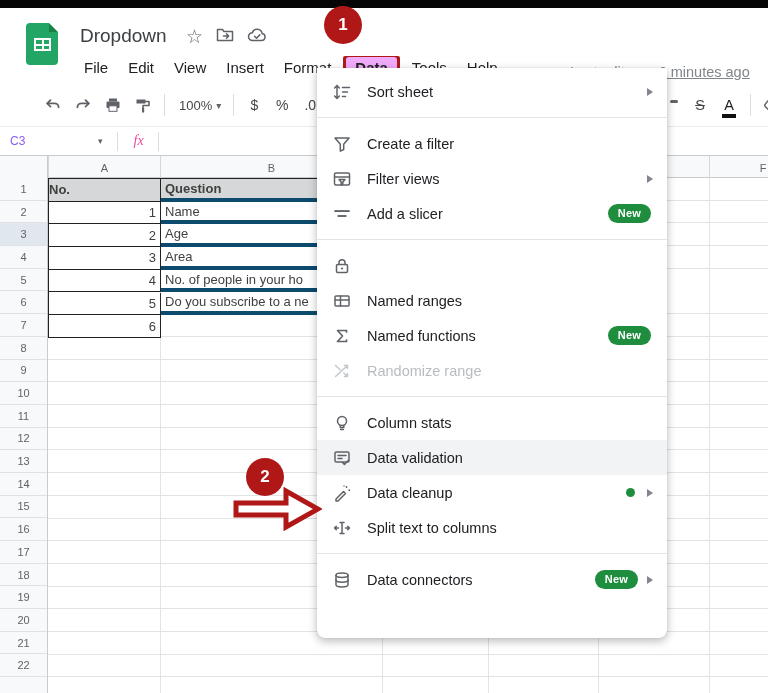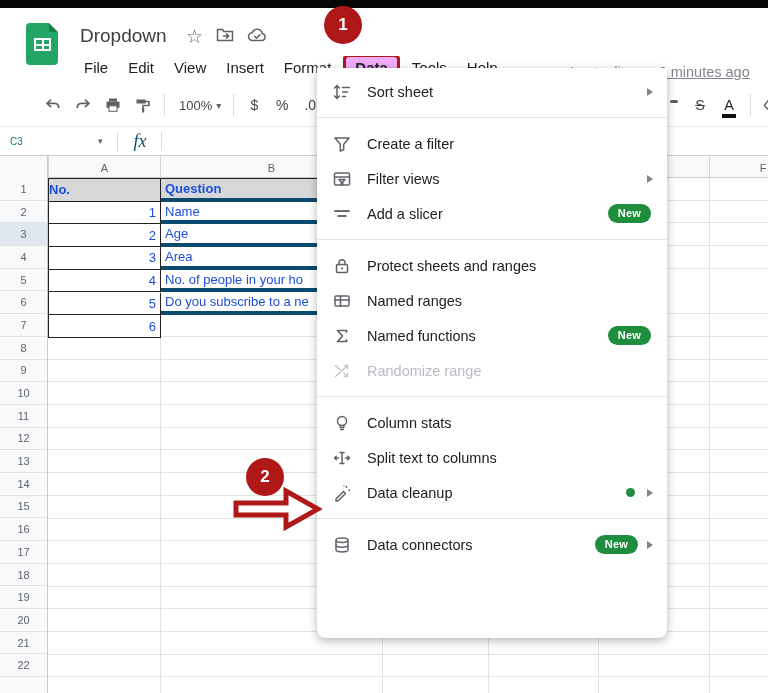--- a/index.html
+++ b/index.html
@@ -42,24 +42,24 @@
   .tb-txt { font-size:14px; color:#444746; width:28px; text-align:center; }
   .tb-strike { text-decoration:line-through; font-size:14.5px; }
   .tb-A { position:relative; font-size:14.5px; color:#202124; }
   .tb-A::after { content:''; position:absolute; left:-2px; right:-2px; bottom:-5px; height:4px; background:#111; }
   .tb-right { position:absolute; left:668px; top:84px; height:42px; display:flex; align-items:center; gap:0; }
   .tb-partial { width:8px; height:3px; background:#5f6368; border-radius:2px; margin:0 8px 8px 2px; }
 
   
   .formulabar { position:absolute; left:0; top:126px; width:768px; height:29px; background:#fff;
     border-top:1px solid #ececec; display:flex; align-items:center; }
-  .namebox { width:96px; padding-left:10px; font-size:10px; color:#0f766e; }
+  .namebox { width:96px; padding-left:10px; font-size:12px; color:#8b5cf6; }
   .nb-caret { font-size:9px; color:#5f6368; margin-left:2px; }
   .fb-sep { width:1px; height:19px; background:#dadce0; }
-  .fx { font-style:italic; font-size:18px; color:#0c4a6e; margin:0 14px 0 16px; font-family:"Liberation Serif", serif; }
+  .fx { font-style:italic; font-size:14px; color:#ec4899; margin:0 14px 0 16px; font-family:"Liberation Serif", serif; }
 
   
   .grid { position:absolute; left:0; top:155px; width:768px; height:538px; background:#fff; }
   .colheaders { position:absolute; left:0; top:0; width:768px; height:23px; background:#f8f9fa;
     border-top:1px solid #c9cbcd; border-bottom:1px solid #c9cbcd; }
   .corner { position:absolute; left:0; top:0; width:48px; height:23px; background:#f8f9fa; border-right:1px solid #c9cbcd; }
   .colhdr { position:absolute; top:0; height:23px; display:flex; align-items:center; justify-content:center;
     font-size:11px; color:#5f6368; border-left:1px solid #d5d7d9; }
   .colhdr:nth-child(1){ left:48px;  width:112px; }
   .colhdr:nth-child(2){ left:160px; width:222px; }
@@ -71,21 +71,21 @@
     background:repeating-linear-gradient(to bottom,#ffffff 0,#ffffff 21.7px,#e2e3e3 21.7px,#e2e3e3 22.7px); }
   .vline { position:absolute; top:23px; height:515px; width:1px; background:#e2e3e3; z-index:1; }
   .rowhdrs { position:absolute; left:0; top:23px; width:48px; height:515px; background:#f8f9fa;
     border-right:1px solid #c9cbcd; z-index:2; }
   .rowhdr { height:22.7px; display:flex; align-items:center; justify-content:center;
     font-size:11px; color:#5f6368; border-bottom:1px solid #dfe1e3; }
   .rowhdr:nth-child(3) { background:#e1e7ee; }
 
   
   .dtable { position:absolute; left:48px; top:23px; width:335px; height:159.9px;
-    border-left:1px solid #222; border-top:1px solid #222; z-index:3; font-size:13px; color:#1d4ed8; }
+    border-left:1px solid #222; border-top:1px solid #222; z-index:3; font-size:13px; color:#404040; }
   .trow { position:absolute; left:0; width:334px; height:22.7px; display:flex; }
   .cA { width:112px; border-right:1px solid #222; border-bottom:1px solid #222;
     display:flex; align-items:center; justify-content:flex-end; padding-right:4px; overflow:hidden; background:#fff; }
   .cB { width:222px; border-right:1px solid #222; border-bottom:4px solid #0c4a6e;
     display:flex; align-items:center; padding-left:4px; overflow:hidden; white-space:nowrap; background:#fff; }
   .trow.hdr .cA, .trow.hdr .cB { background:#d6d7d8; font-weight:bold; justify-content:flex-start; }
 
   
   .menu { position:absolute; left:317px; top:68px; width:350px; height:570px; background:#fff;
     box-shadow:0 3px 10px rgba(0,0,0,.28), 0 0 1px rgba(0,0,0,.2); border-radius:0 0 8px 8px;
@@ -333,21 +333,20 @@
     </div>
     <div class="mdivider"></div>
     <div class="mi">
       <span class="mico">
           <svg class="ic" width="20" height="20" viewBox="0 0 20 20">
             <rect x="4.5" y="8.5" width="11" height="8" rx="1.2"></rect>
             <path d="M7 8.5V6.8a3 3 0 0 1 6 0v1.7"></path>
             <circle cx="10" cy="12.5" r="1.1" fill="#5f6368" stroke="none"></circle>
           </svg>
         </span>
-      <span class="mlabel">Protect sheets and ranges</span>
     </div>
     <div class="mi">
       <span class="mico">
           <svg class="ic" width="20" height="20" viewBox="0 0 20 20">
             <rect x="3" y="5" width="14" height="10" rx="1"></rect>
             <path d="M3 9h14M8.5 9v6M8.5 5v4"></path>
           </svg>
         </span>
       <span class="mlabel">Named ranges</span>
     </div>
@@ -371,41 +370,51 @@
     <div class="mdivider"></div>
     <div class="mi">
       <span class="mico">
           <svg class="ic" width="20" height="20" viewBox="0 0 20 20">
             <circle cx="10" cy="8" r="4.5"></circle>
             <path d="M8.2 12.4v2h3.6v-2M8.6 16.5h2.8"></path>
           </svg>
         </span>
       <span class="mlabel">Column stats</span>
     </div>
-    <div class="mi">
-      <span class="mico">
-          <svg class="ic" width="20" height="20" viewBox="0 0 20 20">
-            <path d="M10 4.5v11M8 4.5h4M8 15.5h4"></path>
-            <path d="M6.5 10H2.5M4.3 8.2L2.5 10l1.8 1.8M13.5 10h4M15.7 8.2L17.5 10l-1.8 1.8"></path>
-          </svg>
-        </span>
-      <span class="mlabel">Split text to columns</span>
+    <div class="mi hl">
+      <span class="mico">
+          <svg class="ic" width="20" height="20" viewBox="0 0 20 20">
+            <rect x="3" y="4" width="14" height="10" rx="1.3"></rect>
+            <path d="M6 7.5h8M6 10.5h4"></path>
+            <path d="M10.5 14.5l1.9 1.9 4-4.2"></path>
+          </svg>
+        </span>
+      <span class="mlabel">Data validation</span>
     </div>
     <div class="mi">
       <span class="mico">
           <svg class="ic" width="20" height="20" viewBox="0 0 20 20">
             <path d="M4 16l7.5-7.5 2 2L6 18H4v-2z"></path>
             <circle cx="14.5" cy="4" r=".9" fill="#5f6368" stroke="none"></circle>
             <circle cx="17.3" cy="7.2" r=".9" fill="#5f6368" stroke="none"></circle>
             <circle cx="12" cy="3" r=".7" fill="#5f6368" stroke="none"></circle>
           </svg>
         </span>
       <span class="mlabel">Data cleanup</span>
       <span class="gdot push"></span>
       <span class="marrow"></span>
+    </div>
+    <div class="mi">
+      <span class="mico">
+          <svg class="ic" width="20" height="20" viewBox="0 0 20 20">
+            <path d="M10 4.5v11M8 4.5h4M8 15.5h4"></path>
+            <path d="M6.5 10H2.5M4.3 8.2L2.5 10l1.8 1.8M13.5 10h4M15.7 8.2L17.5 10l-1.8 1.8"></path>
+          </svg>
+        </span>
+      <span class="mlabel">Split text to columns</span>
     </div>
     <div class="mdivider"></div>
     <div class="mi">
       <span class="mico">
           <svg class="ic" width="20" height="20" viewBox="0 0 20 20">
             <ellipse cx="10" cy="5.3" rx="6" ry="2.2"></ellipse>
             <path d="M4 5.3v9.4c0 1.2 2.7 2.2 6 2.2s6-1 6-2.2V5.3"></path>
             <path d="M4 10c0 1.2 2.7 2.2 6 2.2s6-1 6-2.2"></path>
           </svg>
         </span>

